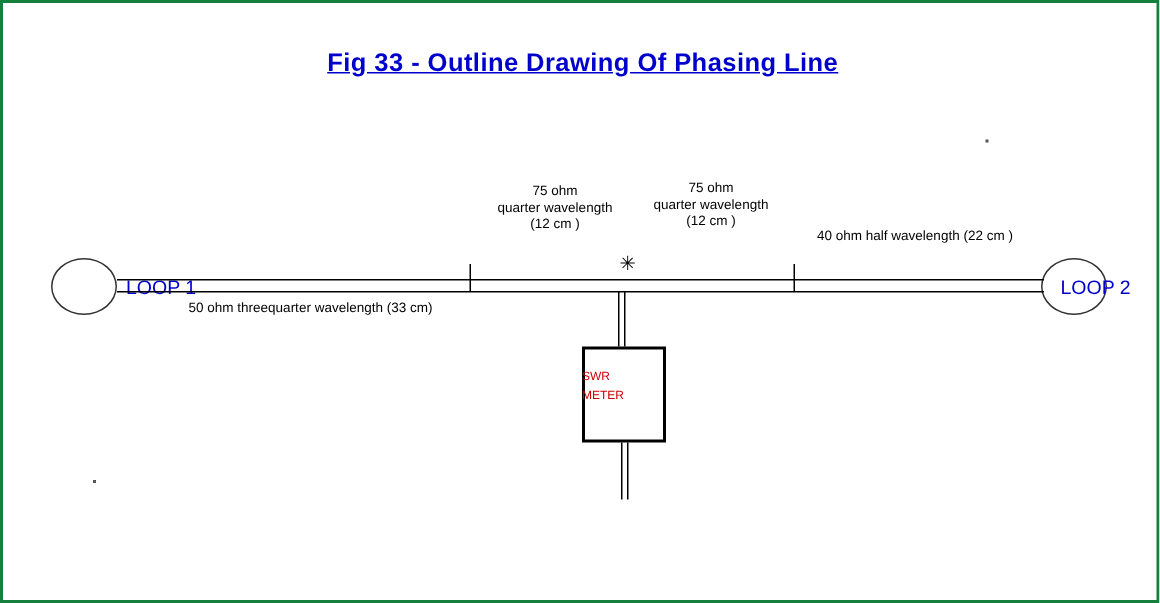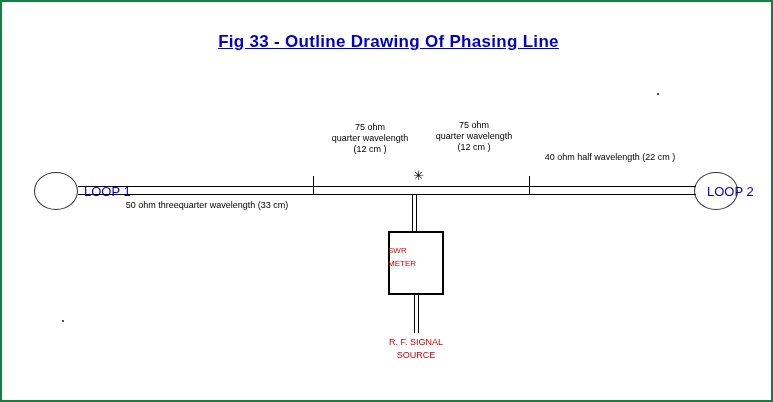--- a/index.html
+++ b/index.html
@@ -147,19 +147,17 @@
   <div class="vline" style="left:410px; top:192px; height:38px;"></div>
   <div class="vline" style="left:414px; top:192px; height:38px;"></div>
 
   <div id="swr-box"></div>
   <div id="swr-text">SWR
 METER</div>
 
   <div class="vline" style="left:412px; top:293px; height:38px;"></div>
   <div class="vline" style="left:416px; top:293px; height:38px;"></div>
 
-  <div id="source-text">R. F. SIGNAL
-SOURCE</div>
 
   <div class="dot" style="left:655px; top:91px;"></div>
   <div class="dot" style="left:60px; top:318px;"></div>
 
 </div>
 
 </body></html>

